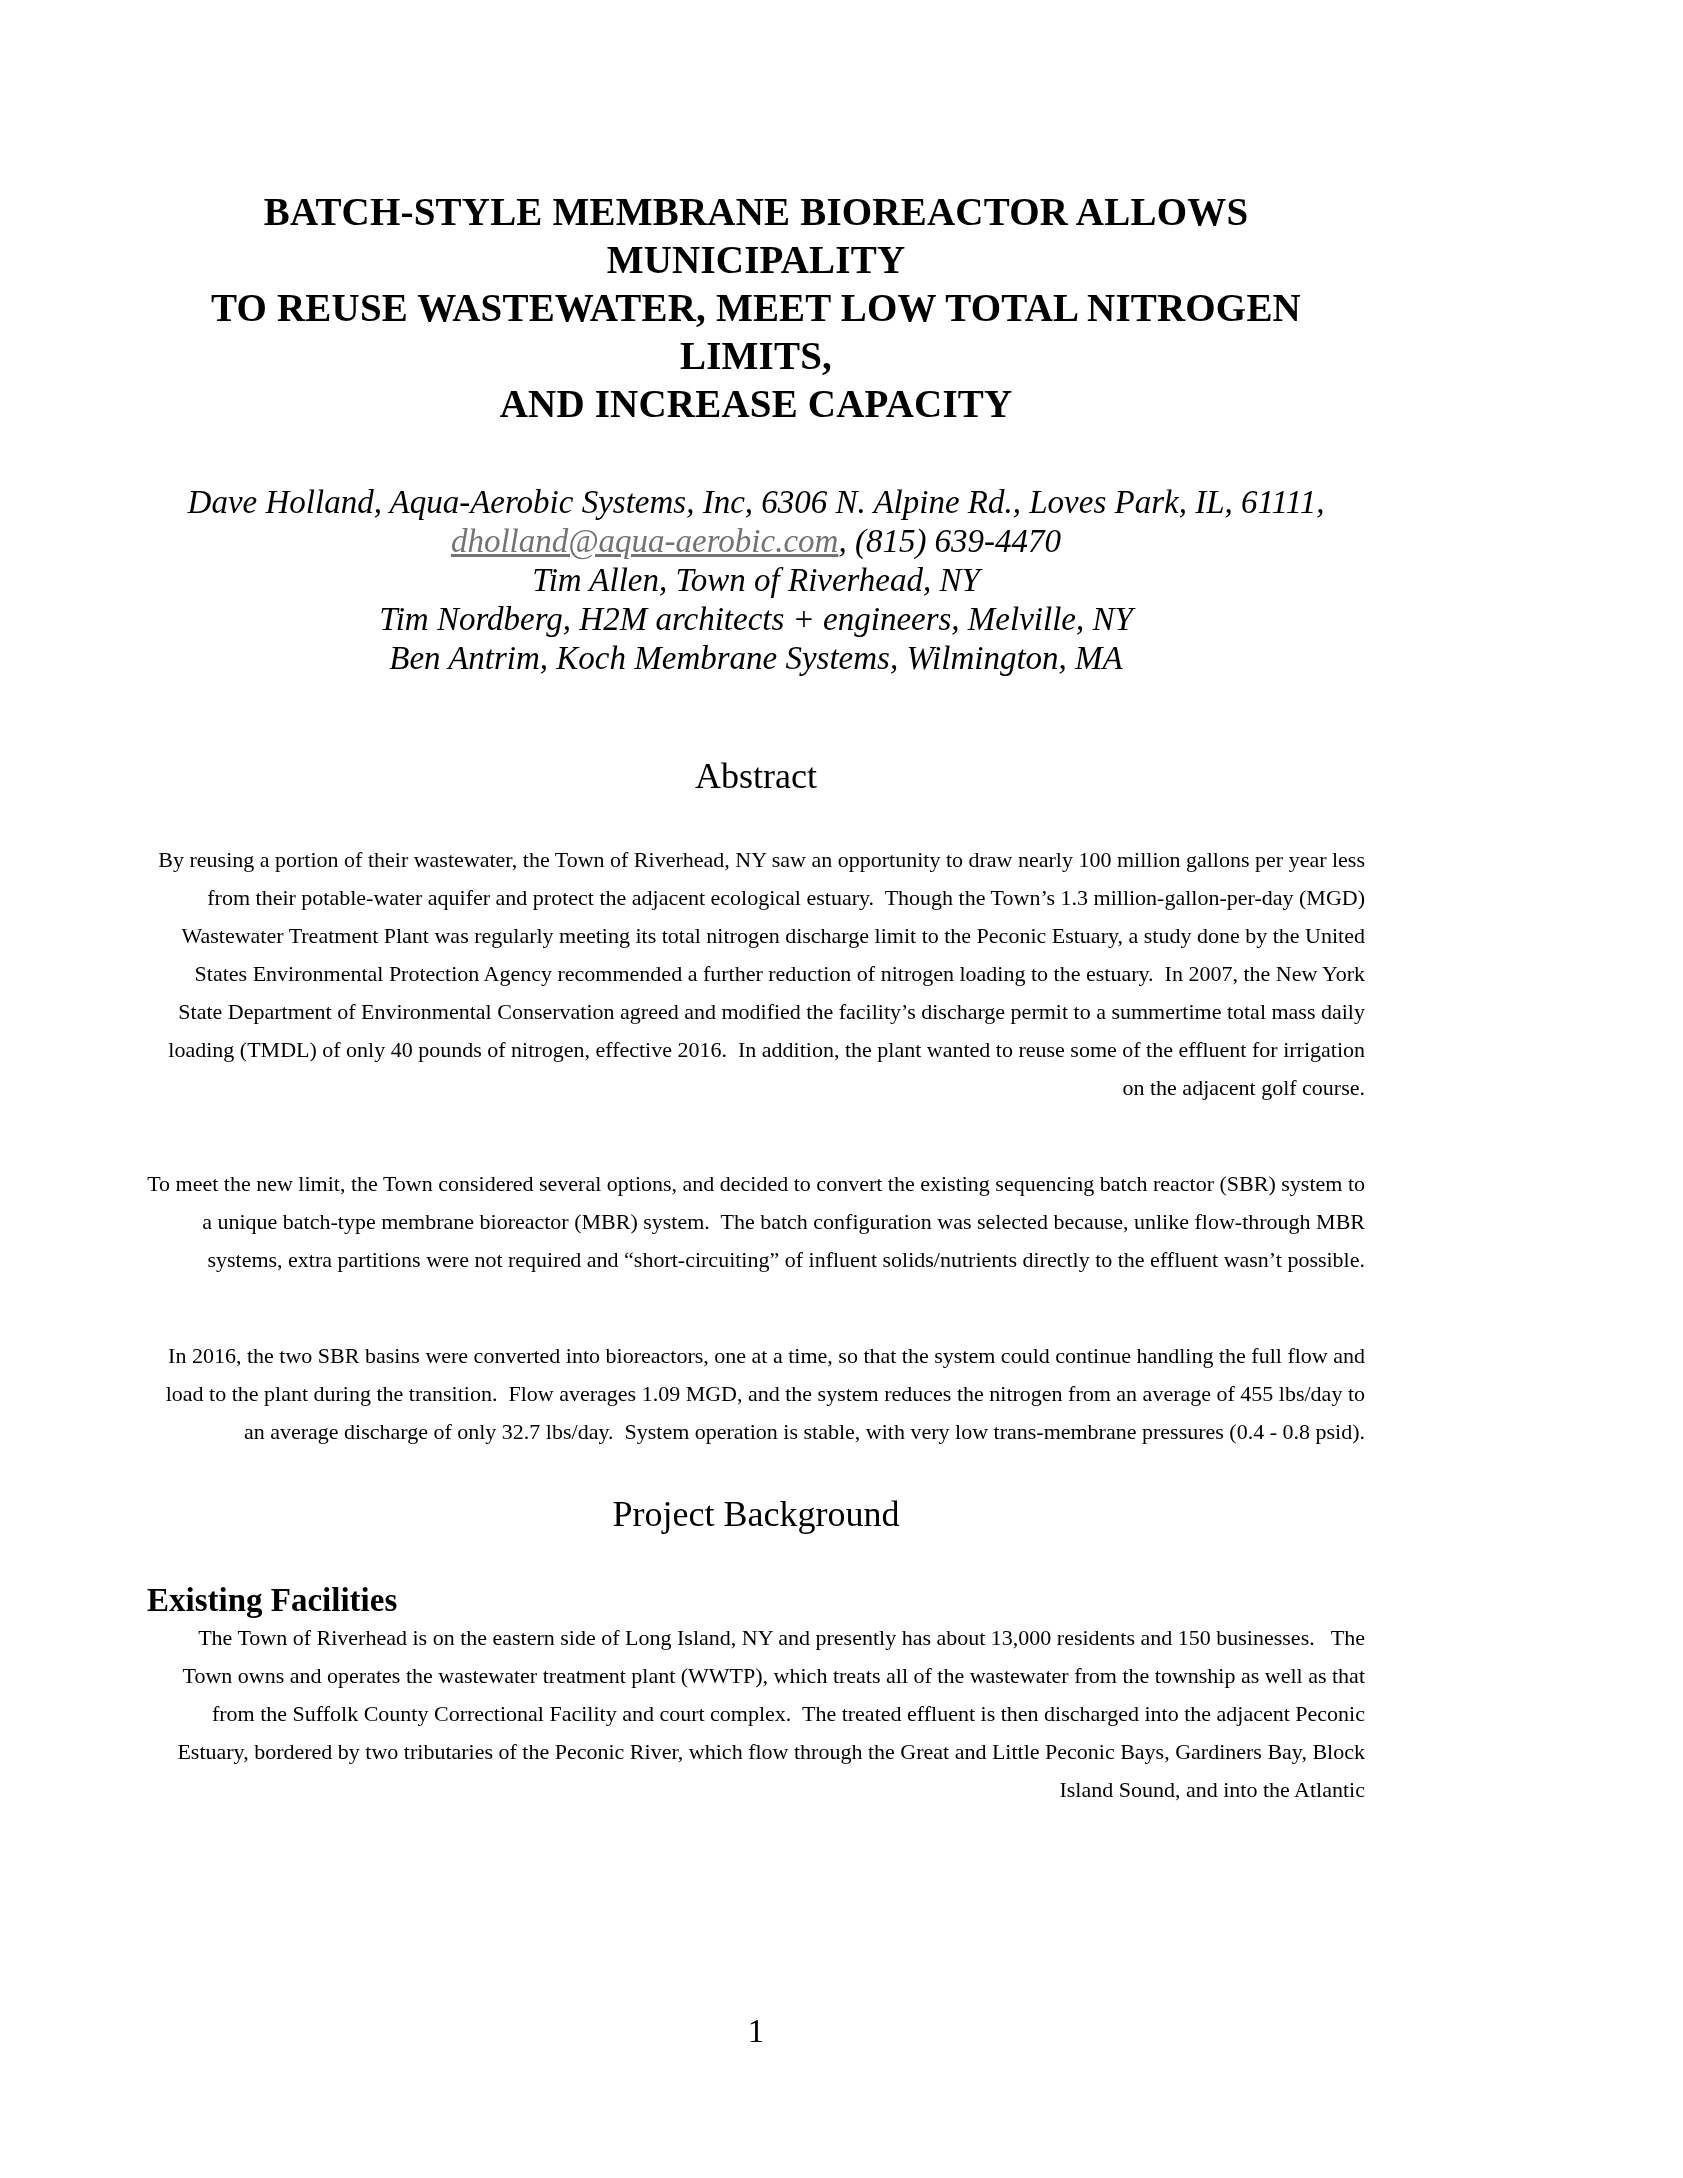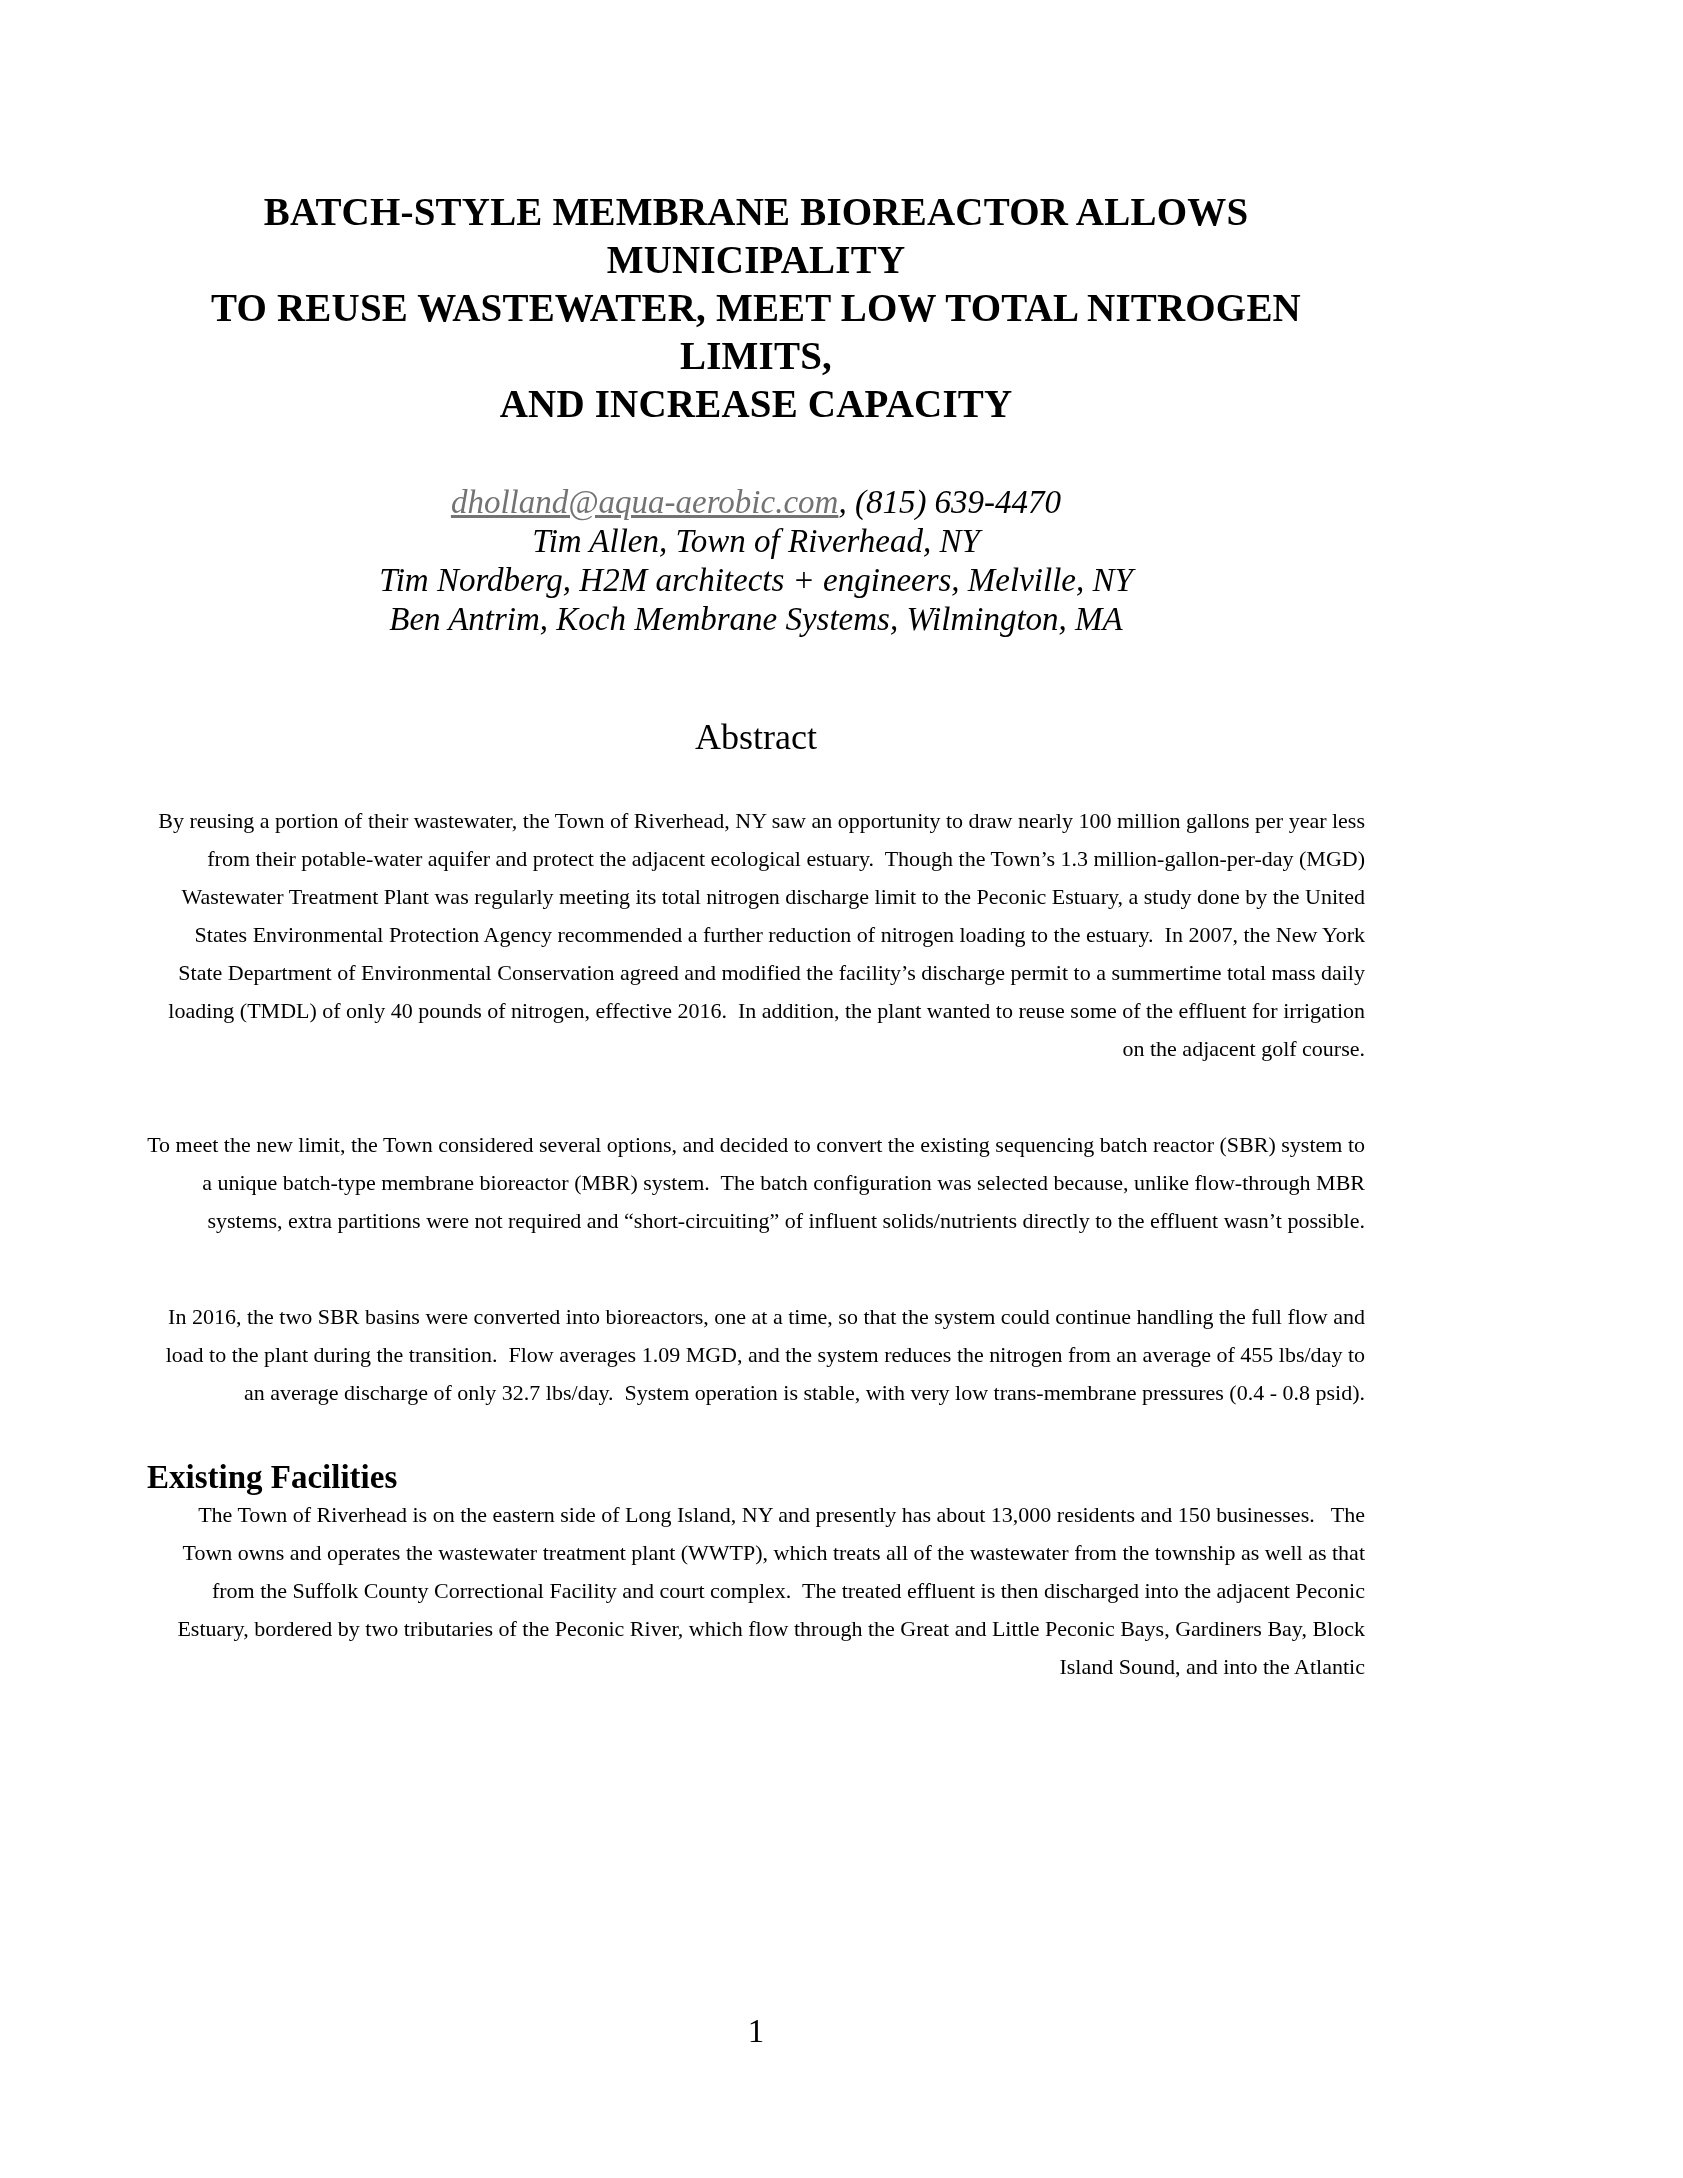--- a/index.html
+++ b/index.html
@@ -81,32 +81,34 @@
 
 <div class="page">
 
   <div class="title">
     <div>BATCH-STYLE MEMBRANE BIOREACTOR ALLOWS MUNICIPALITY</div>
     <div>TO REUSE WASTEWATER, MEET LOW TOTAL NITROGEN LIMITS,</div>
     <div>AND INCREASE CAPACITY</div>
   </div>
 
   <div class="authors">
+    <div>Dave Holland, Aqua-Aerobic Systems, Inc, 6306 N. Alpine Rd., Loves Park, IL, 61111,</div>
     <div><a class="email">dholland@aqua-aerobic.com</a><span>, (815) 639-4470</span></div>
     <div>Tim Allen, Town of Riverhead, NY</div>
     <div>Tim Nordberg, H2M architects + engineers, Melville, NY</div>
     <div>Ben Antrim, Koch Membrane Systems, Wilmington, MA</div>
   </div>
 
   <h2 class="section-heading abstract-heading">Abstract</h2>
 
   <p class="para para-after-heading">By reusing a portion of their wastewater, the Town of Riverhead, NY saw an opportunity to draw nearly 100 million gallons per year less from their potable-water aquifer and protect the adjacent ecological estuary.  Though the Town’s 1.3 million-gallon-per-day (MGD) Wastewater Treatment Plant was regularly meeting its total nitrogen discharge limit to the Peconic Estuary, a study done by the United States Environmental Protection Agency recommended a further reduction of nitrogen loading to the estuary.  In 2007, the New York State Department of Environmental Conservation agreed and modified the facility’s discharge permit to a summertime total mass daily loading (TMDL) of only 40 pounds of nitrogen, effective 2016.  In addition, the plant wanted to reuse some of the effluent for irrigation on the adjacent golf course.</p>
   <p class="para para-gap">To meet the new limit, the Town considered several options, and decided to convert the existing sequencing batch reactor (SBR) system to a unique batch-type membrane bioreactor (MBR) system.  The batch configuration was selected because, unlike flow-through MBR systems, extra partitions were not required and “short-circuiting” of influent solids/nutrients directly to the effluent wasn’t possible.</p>
   <p class="para para-gap">In 2016, the two SBR basins were converted into bioreactors, one at a time, so that the system could continue handling the full flow and load to the plant during the transition.  Flow averages 1.09 MGD, and the system reduces the nitrogen from an average of 455 lbs/day to an average discharge of only 32.7 lbs/day.  System operation is stable, with very low trans-membrane pressures (0.4 - 0.8 psid).</p>
 
+  <h2 class="section-heading background-heading">Project Background</h2>
 
   <h3 class="sub-heading">Existing Facilities</h3>
 
   <p class="para">The Town of Riverhead is on the eastern side of Long Island, NY and presently has about 13,000 residents and 150 businesses.   The Town owns and operates the wastewater treatment plant (WWTP), which treats all of the wastewater from the township as well as that from the Suffolk County Correctional Facility and court complex.  The treated effluent is then discharged into the adjacent Peconic Estuary, bordered by two tributaries of the Peconic River, which flow through the Great and Little Peconic Bays, Gardiners Bay, Block Island Sound, and into the Atlantic</p>
 
   <div class="page-number">1</div>
 
 </div>
 
 

